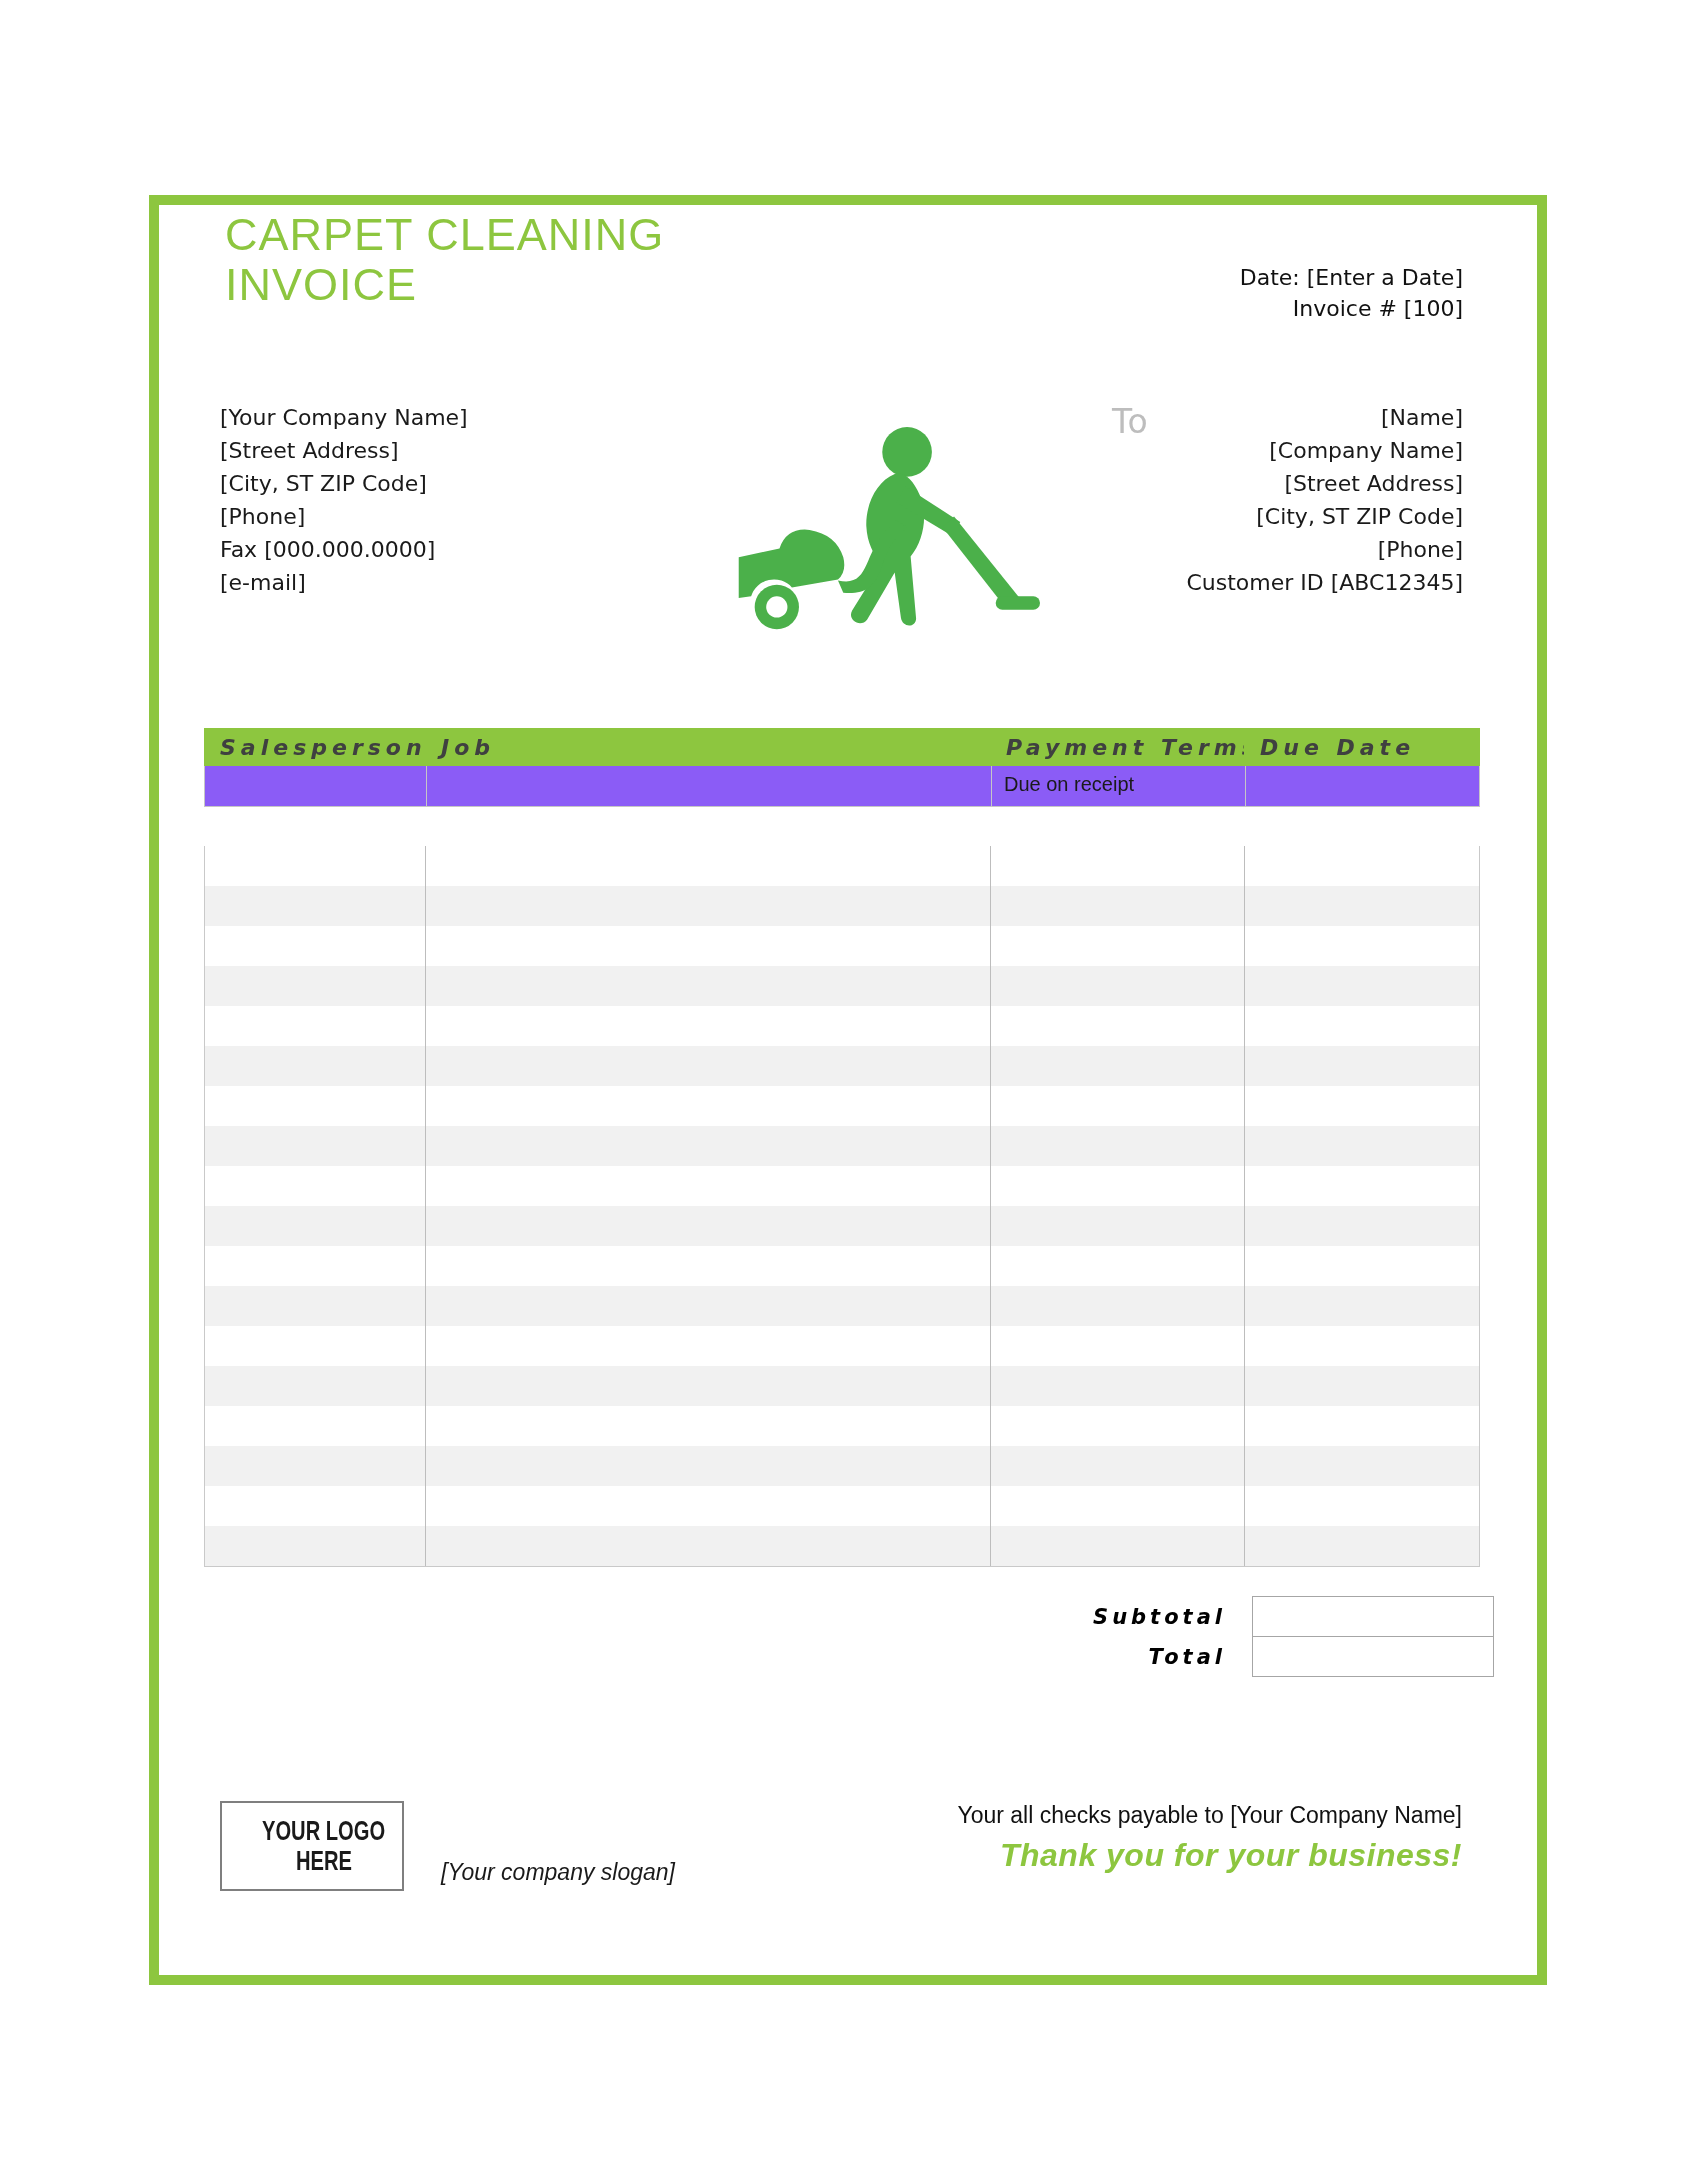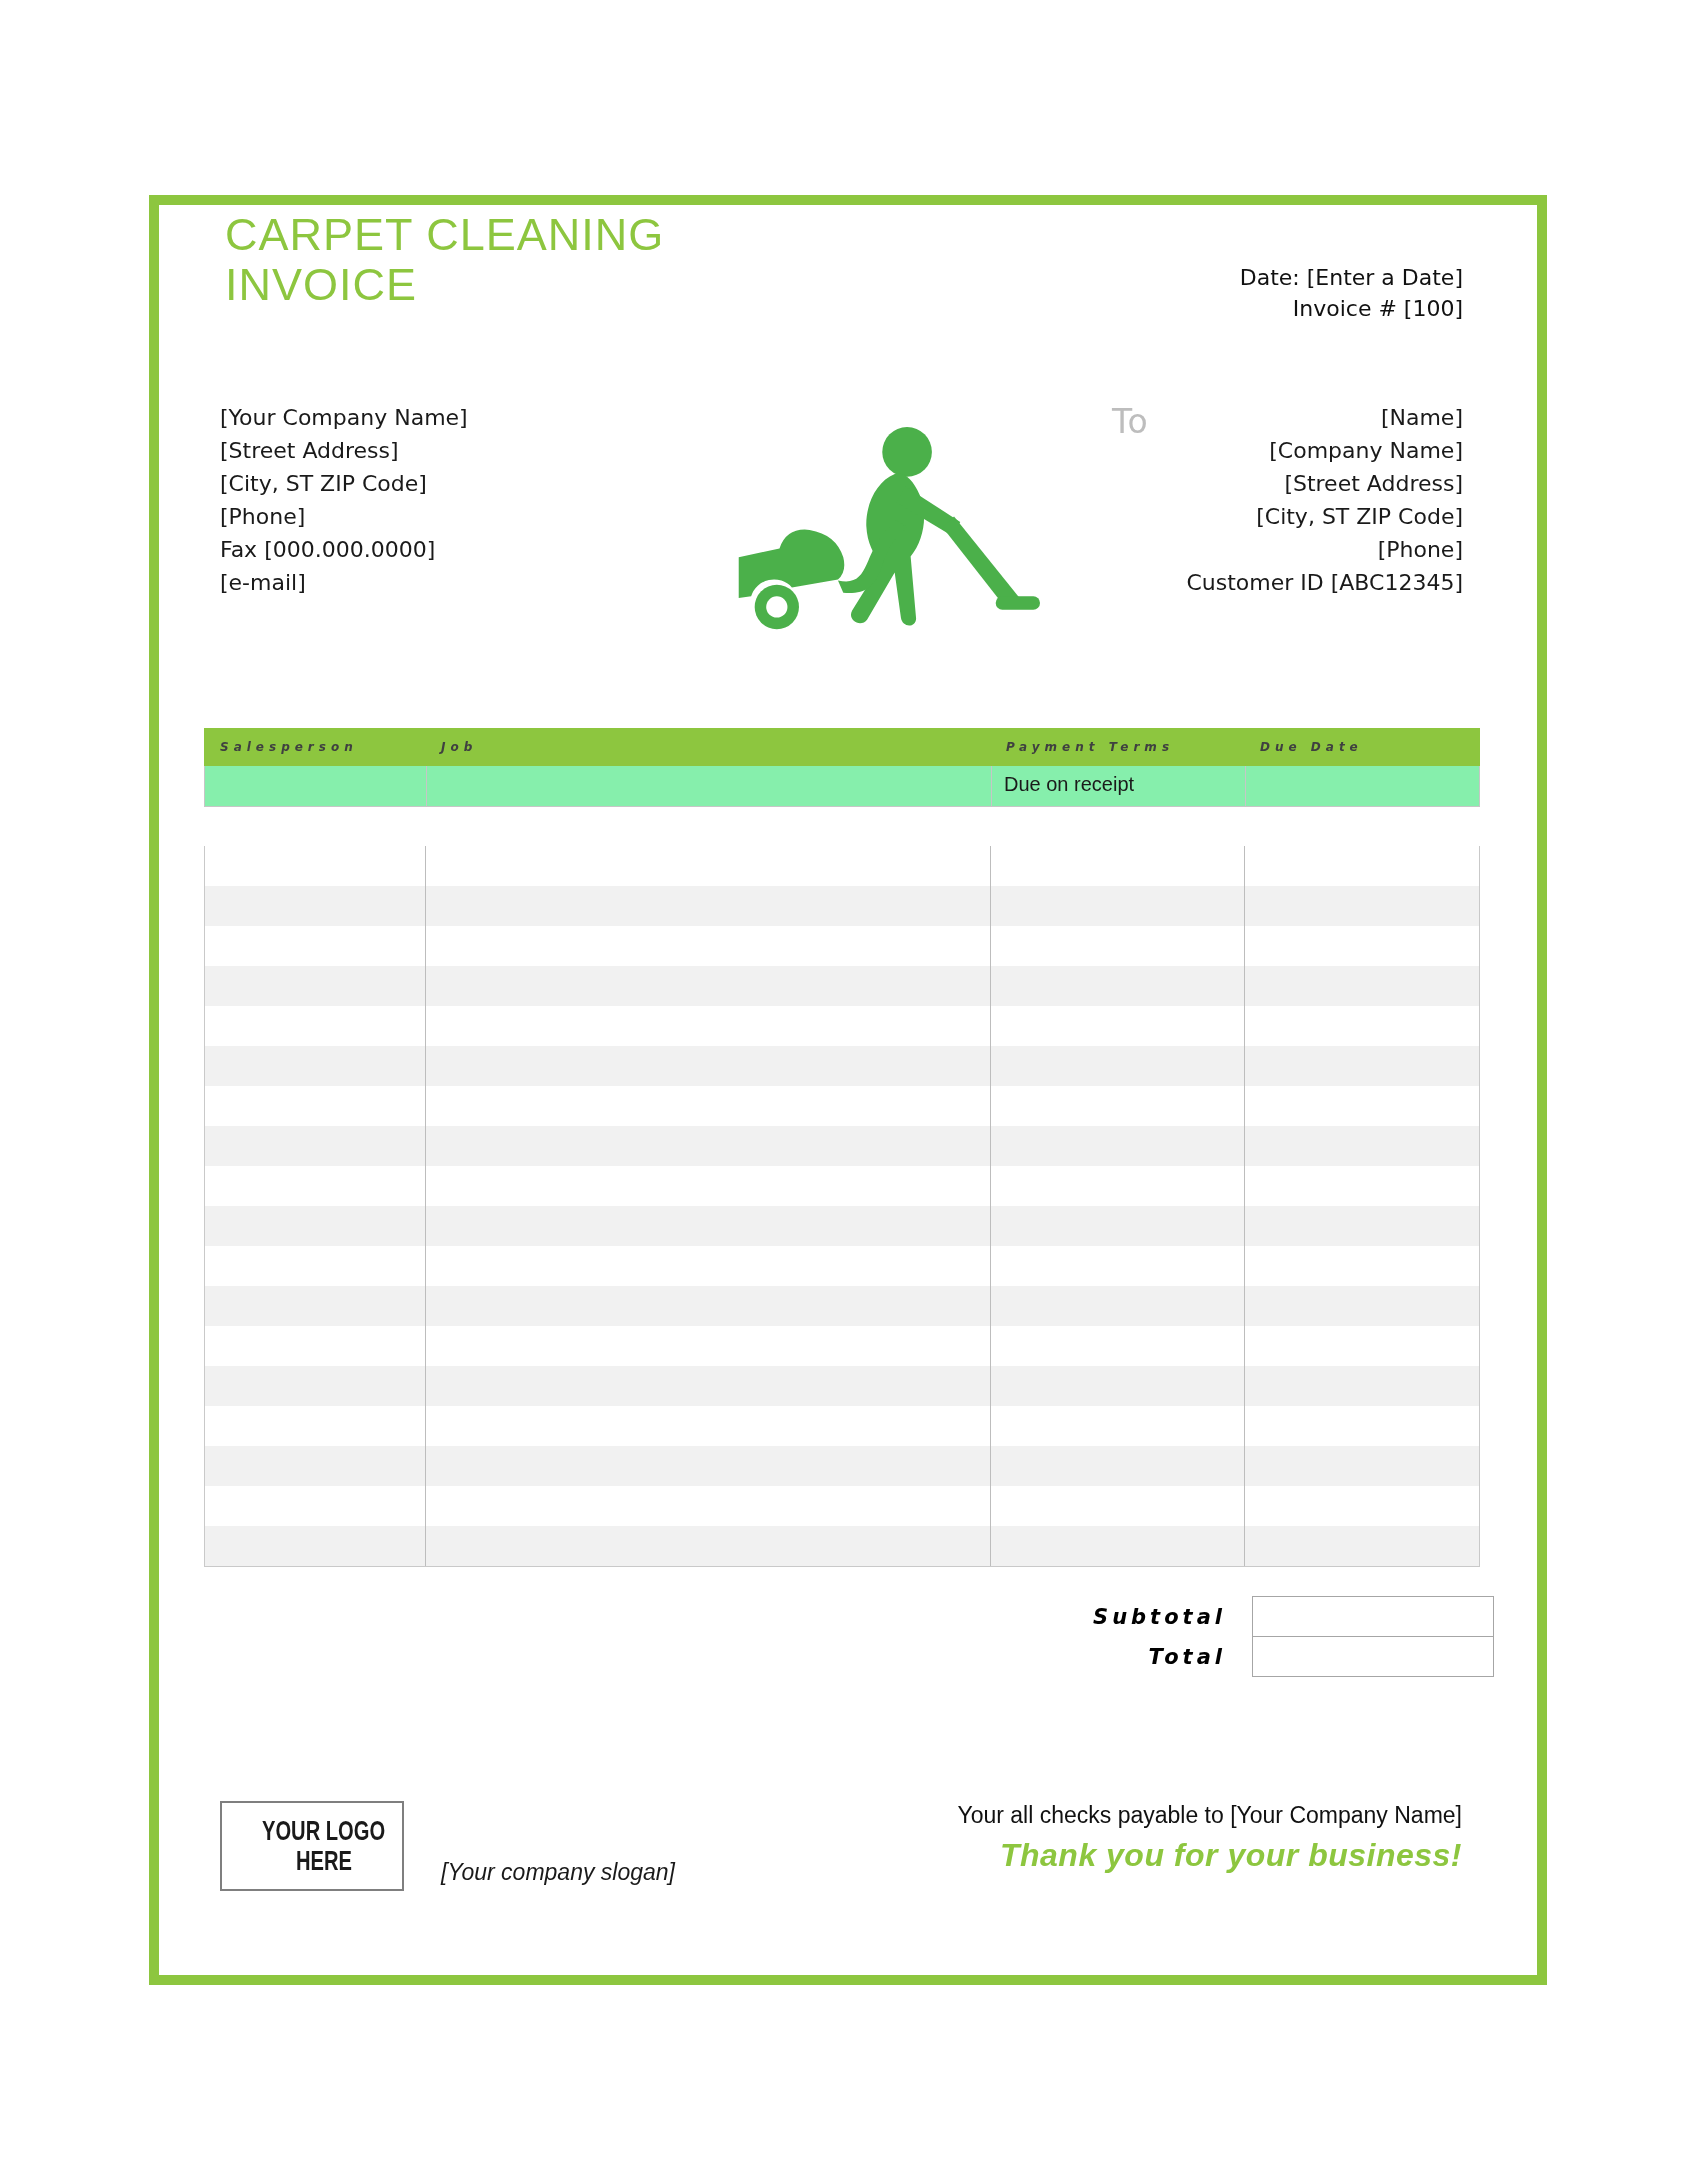--- a/index.html
+++ b/index.html
@@ -29,27 +29,27 @@
     font-size:33px; color:#bdbdbd; letter-spacing:1px;
   }
   .vac-icon { position:absolute; left:721px; top:414px; }
 
   
   .grid-head {
     display:grid; grid-template-columns:221px 565px 254px 236px;
     background:#8dc63f; height:38px; align-items:center;
   }
   .grid-head .hcell {
-    font-size:12px; font-weight:bold; font-style:italic; letter-spacing:5px;
+    font-size:22px; font-weight:bold; font-style:italic; letter-spacing:5px;
     color:#3f4040; padding-left:16px; white-space:nowrap; overflow:hidden;
   }
   .info-table { position:absolute; left:204px; top:728px; width:1276px; }
   .info-body {
     display:grid; grid-template-columns:221px 565px 254px 236px;
-    height:41px; border:1px solid #c6c6c6; border-top:none; background:#86efac;
+    height:41px; border:1px solid #c6c6c6; border-top:none; background:#8b5cf6;
   }
   .info-body .bcell { border-left:1px solid #c6c6c6; font-size:20px;
     font-family:"Liberation Sans", sans-serif; padding:7px 0 0 12px; }
   .info-body .bcell:first-child { border-left:none; }
 
   .items-table { position:absolute; left:204px; top:846px; width:1276px; }
   .items-body { border:1px solid #c9c9c9; border-top:none; }
   .li-row { display:grid; grid-template-columns:220px 565px 254px 235px; height:40px; background:#ffffff; }
   .li-row.alt { background:#f1f1f1; }
   .li-cell { border-left:1px solid #bdbdbd; }

